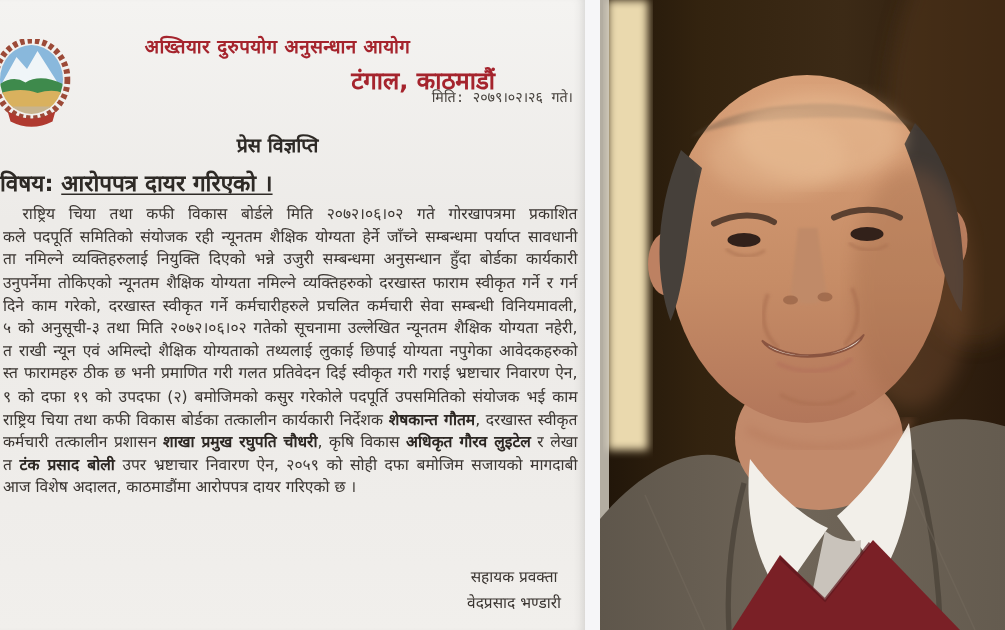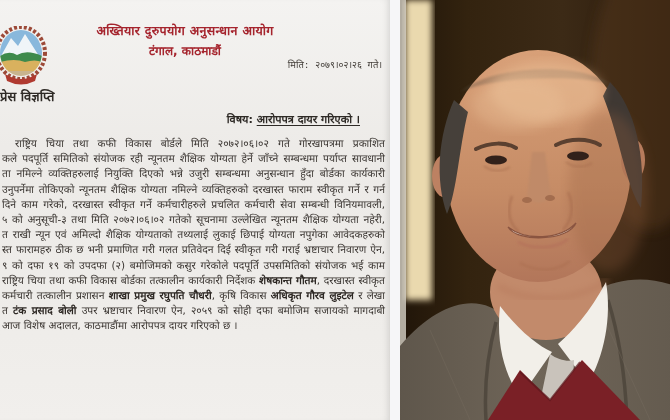--- a/index.html
+++ b/index.html
@@ -13,34 +13,34 @@
     position:absolute;left:0;top:0;width:390px;height:420px;overflow:hidden;
     background:linear-gradient(180deg,#f4f3f1 0%,#edebe8 35%,#eeece9 70%,#f1efec 100%);
     box-shadow:inset -6px 0 8px -6px rgba(0,0,0,.18);
   }
   .emblem{position:absolute;left:-5px;top:26px;width:52px;height:62px;}
   .org-name{
     position:absolute;top:22px;left:40px;right:60px;text-align:center;
     font-size:12.5px;font-weight:bold;color:#a5242d;letter-spacing:.3px;
   }
   .org-location{
-    position:absolute;top:42px;left:40px;right:60px;text-align:center;
-    font-size:12px;font-weight:bold;color:#a5242d;
+    position:absolute;top:42px;left:40px;right:60px;text-align:right;
+    font-size:16px;font-weight:bold;color:#a5242d;
   }
   .date-line{
     position:absolute;top:58px;right:8px;
     font-size:9.5px;color:#46413c;font-family:Liberation Mono, monospace;
   }
   .press-title{
-    position:absolute;top:87px;left:0;right:20px;text-align:left;
+    position:absolute;top:87px;left:0;right:20px;text-align:center;
     font-size:13px;font-weight:bold;color:#2e2a26;
   }
   .subject-line{
-    position:absolute;top:111px;left:0;right:30px;text-align:right;
-    font-size:11px;font-weight:bold;color:#2e2a26;
+    position:absolute;top:111px;left:0;right:30px;text-align:left;
+    font-size:15px;font-weight:bold;color:#2e2a26;
   }
   .subject-underline{text-decoration:underline;text-underline-offset:2px;}
   .doc-body{
     position:absolute;top:136px;left:2px;right:5px;
     font-size:10.4px;line-height:15.2px;color:#3a3531;
   }
   .body-line{text-align:justify;text-align-last:justify;white-space:normal;}
   .body-line.first{text-indent:13px;}
   .body-line.last{text-align-last:left;}
   .body-line b{color:#2c2723;}
@@ -98,20 +98,24 @@
       <div class="body-line">५ को अनुसूची-३ तथा मिति २०७२।०६।०२ गतेको सूचनामा उल्लेखित न्यूनतम शैक्षिक योग्यता नहेरी,</div>
       <div class="body-line">त राखी न्यून एवं अमिल्दो शैक्षिक योग्यताको तथ्यलाई लुकाई छिपाई योग्यता नपुगेका आवेदकहरुको</div>
       <div class="body-line">स्त फारामहरु ठीक छ भनी प्रमाणित गरी गलत प्रतिवेदन दिई स्वीकृत गरी गराई भ्रष्टाचार निवारण ऐन,</div>
       <div class="body-line">९ को दफा १९ को उपदफा (२) बमोजिमको कसुर गरेकोले पदपूर्ति उपसमितिको संयोजक भई काम</div>
       <div class="body-line">राष्ट्रिय चिया तथा कफी विकास बोर्डका तत्कालीन कार्यकारी निर्देशक <b>शेषकान्त गौतम</b>, दरखास्त स्वीकृत</div>
       <div class="body-line">कर्मचारी तत्कालीन प्रशासन <b>शाखा प्रमुख रघुपति चौधरी</b>, कृषि विकास <b>अधिकृत गौरव लुइटेल</b> र लेखा</div>
       <div class="body-line">त <b>टंक प्रसाद बोली</b> उपर भ्रष्टाचार निवारण ऐन, २०५९ को सोही दफा बमोजिम सजायको मागदाबी</div>
       <div class="body-line last">आज विशेष अदालत, काठमाडौंमा आरोपपत्र दायर गरिएको छ ।</div>
     </div>
 
+    <div class="signature">
+      <div>सहायक प्रवक्ता</div>
+      <div>वेदप्रसाद भण्डारी</div>
+    </div>
   </div>
 
   <div class="strip"></div>
 
   <div class="photo">
     <svg width="270" height="420" viewBox="0 0 270 420" aria-hidden="true">
       <defs>
         <linearGradient id="bgG" x1="0" y1="0" x2="1" y2="0">
           <stop offset="0" stop-color="#201509"></stop>
           <stop offset="0.25" stop-color="#33230f"></stop>

